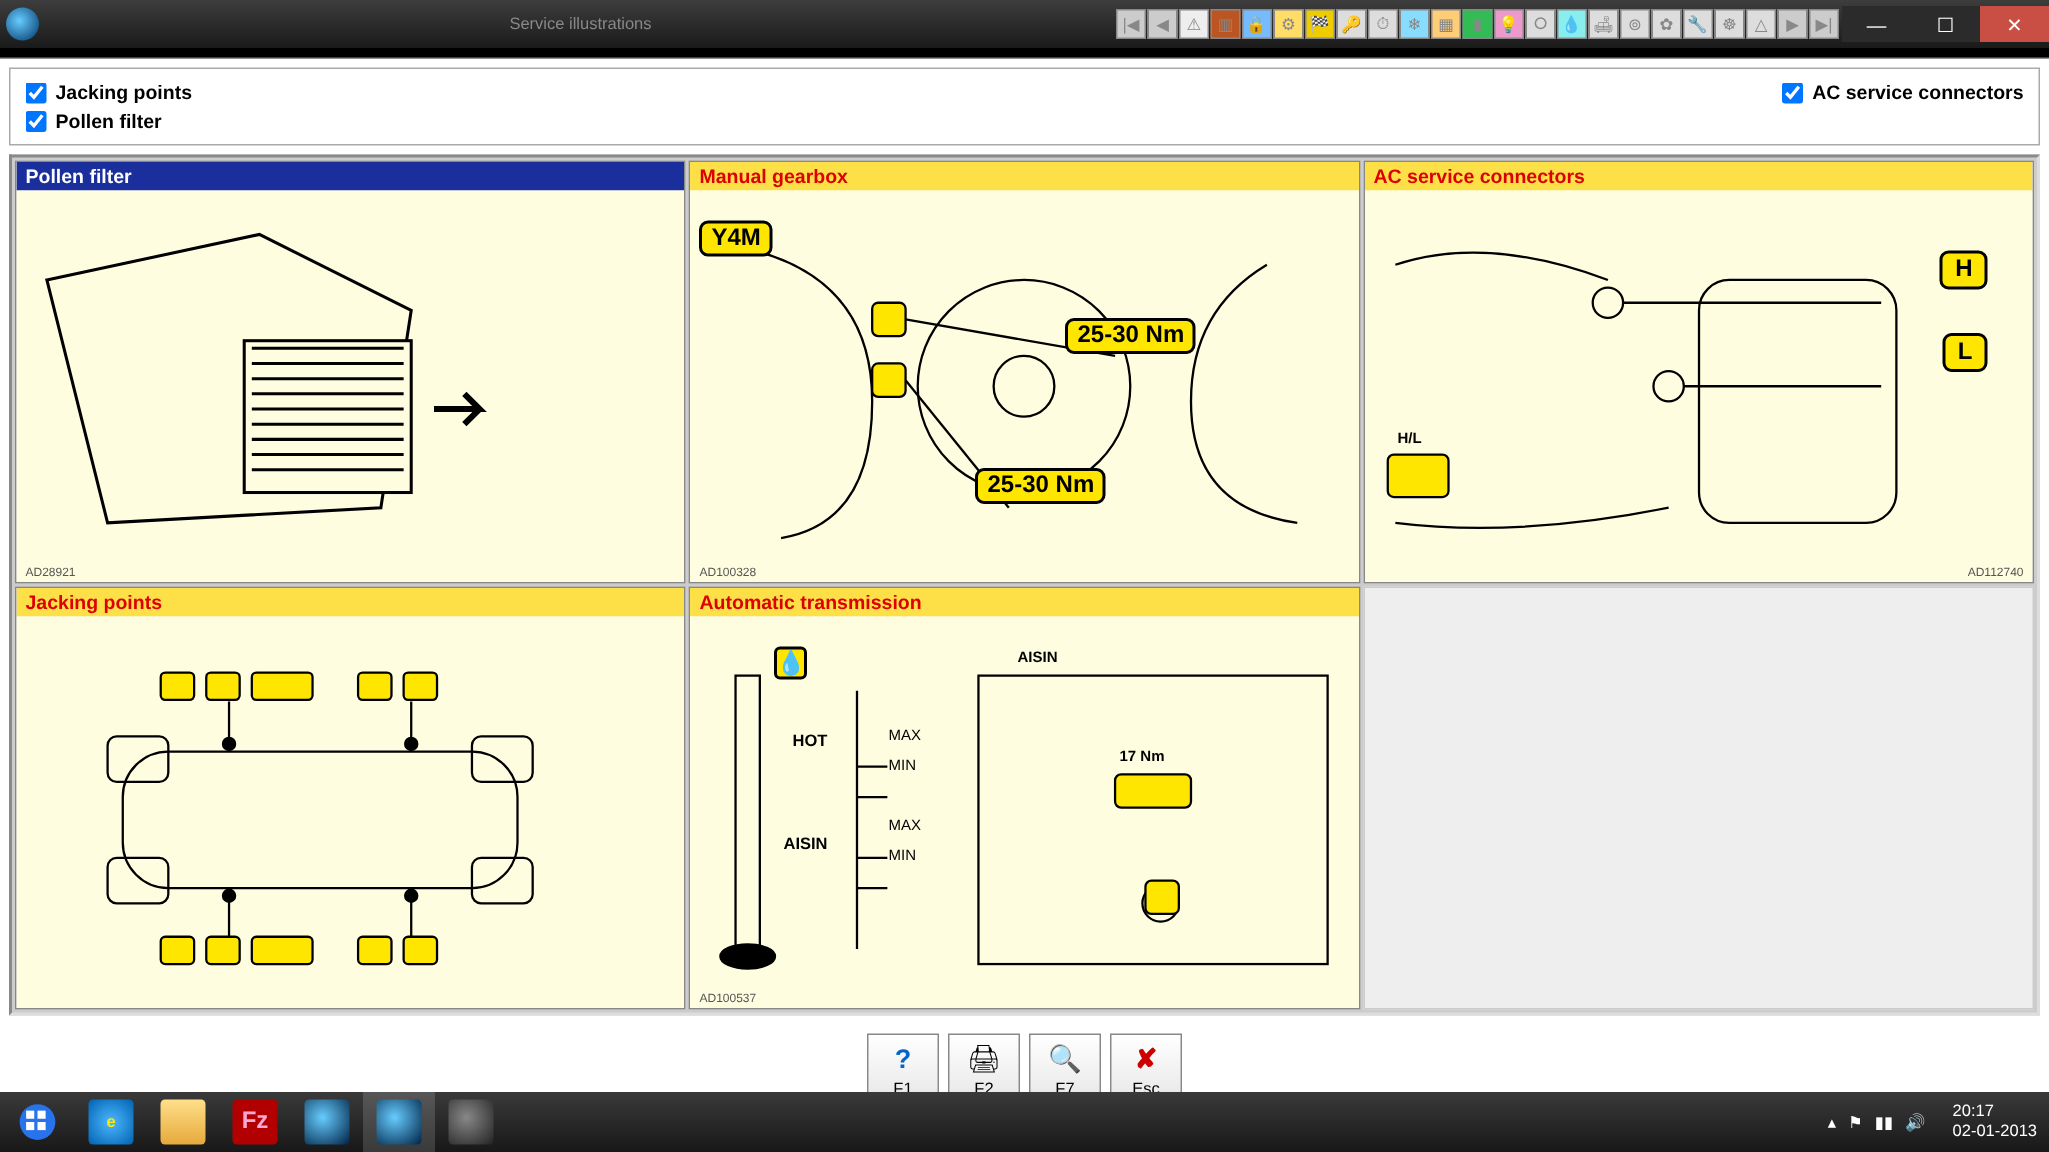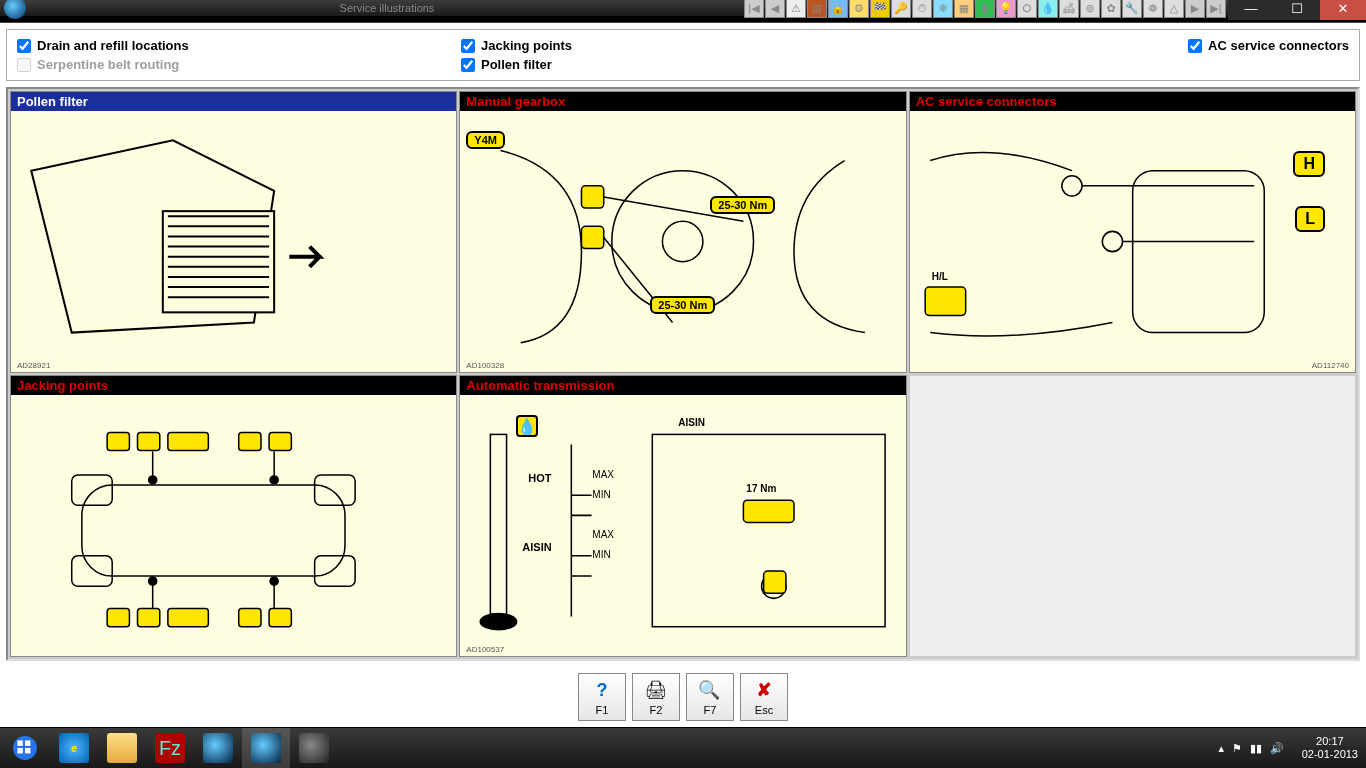--- a/index.html
+++ b/index.html
@@ -1,19 +1,19 @@
 <!DOCTYPE html>
 <html><head>
 <meta charset="utf-8">
 <style>
 *{box-sizing:border-box;margin:0;padding:0;font-family:Arial,Helvetica,sans-serif}
 html,body{width:1366px;height:768px;overflow:hidden;background:#000}
 
 
-.titlebar{height:16px;background:linear-gradient(#3d3d3d,#1a1a1a);display:flex;align-items:center;color:#888;font-size:11px}
+.titlebar{height:32px;background:linear-gradient(#3d3d3d,#1a1a1a);display:flex;align-items:center;color:#888;font-size:11px}
 .titlebar .logo{width:22px;height:22px;margin:0 4px;background:radial-gradient(circle at 40% 40%,#6cf,#036);border-radius:50%}
 .titlebar .title-text{flex:1;text-align:center}
 .titlebar .tb-icons{display:flex;gap:1px;padding-right:2px}
 .titlebar .tb-icons .ti{width:20px;height:20px;background:#ccc;border:1px solid #888;display:flex;align-items:center;justify-content:center;font-size:11px}
 .winbtns{display:flex}
 .winbtns .wb{width:46px;height:24px;display:flex;align-items:center;justify-content:center;color:#fff;font-size:13px}
 .winbtns .wb.close{background:#c94f44}
 .winbtns .wb.norm{background:#2b2b2b}
 
 
@@ -24,45 +24,45 @@
 .checks{display:flex;padding:8px 10px;border:1px solid #aaa;margin:6px;font-size:13px;font-weight:bold}
 .checks .col{flex:1;display:flex;flex-direction:column;gap:4px}
 .checks label{display:flex;align-items:center;gap:6px}
 .checks input{width:14px;height:14px}
 .checks .disabled{color:#9e9e9e;font-weight:bold}
 
 .panels{flex:1;margin:0 6px 6px;border:2px inset #ddd;display:grid;grid-template-columns:1fr 1fr 1fr;grid-template-rows:1fr 1fr;gap:2px;background:#ccc;padding:2px;overflow:hidden}
 .panel{background:#fff;border:1px solid #888;display:flex;flex-direction:column;overflow:hidden}
 .panel .phdr{font-weight:bold;font-size:13px;padding:2px 6px}
 .panel .phdr.blue{background:#1a2e9c;color:#fff}
-.panel .phdr.red{color:#d00;background:#000000}
+.panel .phdr.red{color:#d00;background:#fde047}
 .panel .pbody{flex:1;background:#fefde0;position:relative;overflow:hidden}
 .panel .pfoot{position:absolute;bottom:2px;left:6px;font-size:8px;color:#555}
 
 
 .illus{position:absolute;inset:0}
 .illus svg{width:100%;height:100%}
-.tag{position:absolute;background:#ffe600;border:2px solid #000;border-radius:6px;font-size:11px;font-weight:bold;padding:1px 6px}
+.tag{position:absolute;background:#ffe600;border:2px solid #000;border-radius:6px;font-size:16px;font-weight:bold;padding:1px 6px}
 .tagbig{font-size:16px;padding:2px 8px}
 
 .watermark{position:absolute;font-family:"Courier New",monospace;font-weight:bold;font-size:42px;color:#8a0d0d;letter-spacing:2px;left:200px;top:80px}
 
 
 .fkeys{display:flex;justify-content:center;gap:6px;padding:6px;background:#fff}
 .fkey{width:48px;border:1px solid #888;background:linear-gradient(#fff,#e6e6e6);display:flex;flex-direction:column;align-items:center;padding:4px 0;font-size:11px}
 .fkey .fi{width:24px;height:24px;display:flex;align-items:center;justify-content:center;font-size:18px;margin-bottom:2px}
 
 
 .taskbar{position:absolute;bottom:0;left:0;right:0;height:40px;background:linear-gradient(#3a3a3a,#181818);display:flex;align-items:center;color:#fff;font-size:11px}
 .taskbar .tbtn{width:56px;height:40px;display:flex;align-items:center;justify-content:center}
 .taskbar .tbtn.start{width:50px}
 .taskbar .tbtn svg{width:26px;height:26px}
 .taskbar .spacer{flex:1}
 .taskbar .tray{display:flex;align-items:center;gap:8px;padding:0 10px}
-.taskbar .clock{text-align:center;line-height:1.2;padding:0 8px}
+.taskbar .clock{line-height:1.2;padding:0 8px}
 .taskbar .tbtn.icon{width:48px}
 .taskbar .tbtn.icon .sq{width:30px;height:30px;border-radius:3px}
 </style>
 </head>
 <body>
 
 <div class="titlebar">
   <div class="logo"></div>
   <div class="title-text">Service illustrations</div>
   <div class="tb-icons">
@@ -99,30 +99,20 @@
 
 <div class="vehbar">
 </div>
 
 <div class="app">
 
   <div class="checks">
     <div class="col">
       <label>
         <input type="checkbox" checked="" style="">
-        <span>Drain and refill locations</span>
-      </label>
-      <label class="disabled">
-        <input type="checkbox" disabled="" style="">
-        <span>Serpentine belt routing</span>
-      </label>
-    </div>
-    <div class="col">
-      <label>
-        <input type="checkbox" checked="" style="">
         <span>Jacking points</span>
       </label>
       <label>
         <input type="checkbox" checked="" style="">
         <span>Pollen filter</span>
       </label>
     </div>
     <div class="col" style="align-items:flex-end">
       <label>
         <input type="checkbox" checked="" style="">
@@ -297,21 +287,21 @@
         </g>
       </svg>
   </div>
   <div class="tbtn icon">
       <div class="sq" style="background:radial-gradient(circle,#4db8ff,#0062b1);display:flex;align-items:center;justify-content:center;color:#ffea00;font-weight:bold">e</div>
     </div>
   <div class="tbtn icon">
       <div class="sq" style="background:linear-gradient(#ffe08a,#e6a93c)"></div>
     </div>
   <div class="tbtn icon">
-      <div class="sq" style="background:#b20000;color:#5eead4;display:flex;align-items:center;justify-content:center;font-weight:normal;font-size:20px">Fz</div>
+      <div class="sq" style="background:#b20000;color:#f9a8d4;display:flex;align-items:center;justify-content:center;font-weight:bold;font-size:16px">Fz</div>
     </div>
   <div class="tbtn icon">
       <div class="sq" style="background:radial-gradient(circle at 40% 40%,#6cf,#024)"></div>
     </div>
   <div class="tbtn icon" style="background:rgba(255,255,255,.15)">
       <div class="sq" style="background:radial-gradient(circle at 40% 40%,#6cf,#024)"></div>
     </div>
   <div class="tbtn icon">
       <div class="sq" style="background:radial-gradient(circle at 40% 40%,#888,#222)"></div>
     </div>

